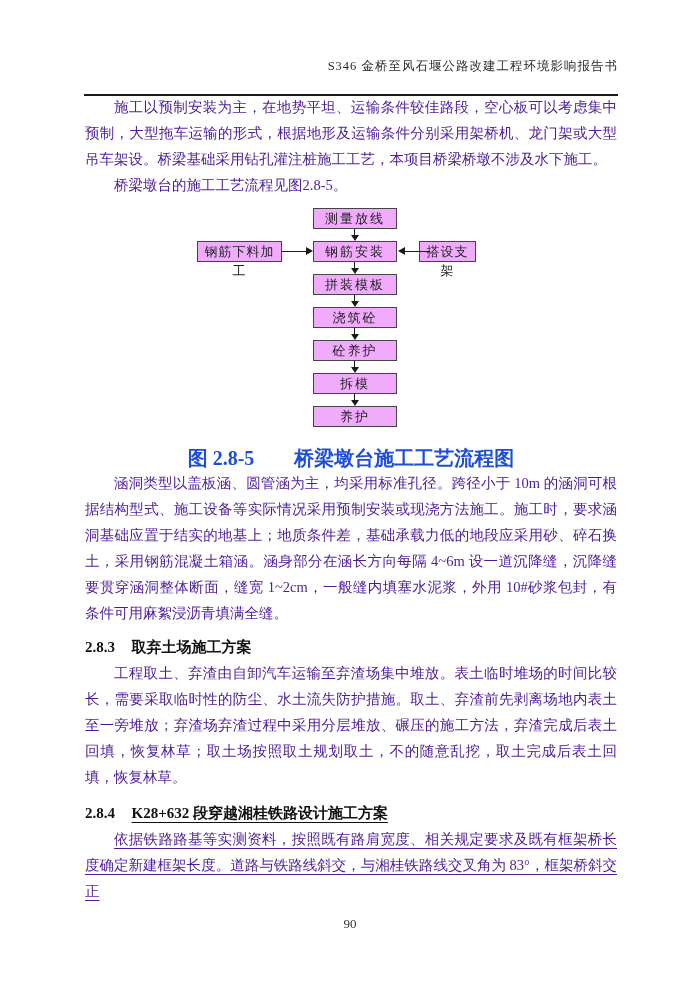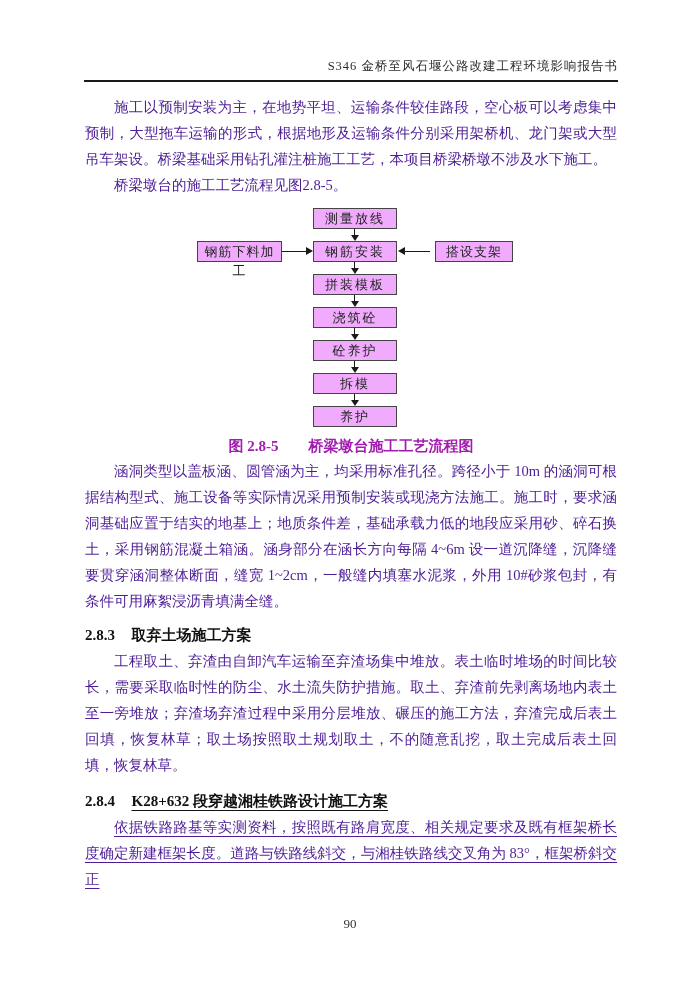--- a/index.html
+++ b/index.html
@@ -12,21 +12,21 @@
     font-family:"Liberation Serif","DejaVu Serif",serif;
     overflow:hidden;
   }
   .header {
     position:absolute;
     top:58px; left:84px; width:534px;
     text-align:right;
     font-size:12.5px;
     letter-spacing:1px;
     color:#2a2a2a;
-    padding-bottom:5px;
+    padding-bottom:19px;
     border-bottom:2px solid #1a1a1a;
   }
   .content {
     position:absolute;
     top:94px; left:85px; width:532px;
   }
   .body {
     font-size:14.5px;
     line-height:26px;
     text-align:justify;
@@ -67,26 +67,26 @@
     border-left:7px solid #1a1a1a;
   }
   .ahead-left {
     position:absolute; width:0; height:0;
     border-top:4px solid transparent;
     border-bottom:4px solid transparent;
     border-right:7px solid #1a1a1a;
   }
 
   .caption {
-    margin-top:4px;
+    margin-top:16px;
     text-align:center;
     font-weight:bold;
-    font-size:15px;
+    font-size:20px;
     line-height:24px;
-    color:#a21caf;
+    color:#1d4ed8;
   }
   .cap-gap { display:inline-block; width:2em; }
 
   .sec-heading {
     margin-top:8px;
     font-size:15px;
     font-weight:bold;
     line-height:26px;
     color:#111;
   }
@@ -120,21 +120,21 @@
 
       <div class="fbox" style="left:228px; top:4px;   width:84px;">测量放线</div>
       <div class="fbox" style="left:228px; top:37px;  width:84px;">钢筋安装</div>
       <div class="fbox" style="left:228px; top:70px;  width:84px;">拼装模板</div>
       <div class="fbox" style="left:228px; top:103px; width:84px;">浇筑砼</div>
       <div class="fbox" style="left:228px; top:136px; width:84px;">砼养护</div>
       <div class="fbox" style="left:228px; top:169px; width:84px;">拆模</div>
       <div class="fbox" style="left:228px; top:202px; width:84px;">养护</div>
 
       <div class="fbox" style="left:112px; top:37px; width:85px; letter-spacing:1px;">钢筋下料加工</div>
-      <div class="fbox" style="left:350px; top:37px; width:78px; letter-spacing:1px;">搭设支架</div>
+      <div class="fbox" style="left:334px; top:37px; width:57px; letter-spacing:1px;">搭设支架</div>
 
       <div class="aline-v" style="left:269px; top:25px;  height:7px;"></div>
       <div class="ahead-down" style="left:266px; top:31px;"></div>
 
       <div class="aline-v" style="left:269px; top:58px;  height:7px;"></div>
       <div class="ahead-down" style="left:266px; top:64px;"></div>
 
       <div class="aline-v" style="left:269px; top:91px;  height:7px;"></div>
       <div class="ahead-down" style="left:266px; top:97px;"></div>
 

